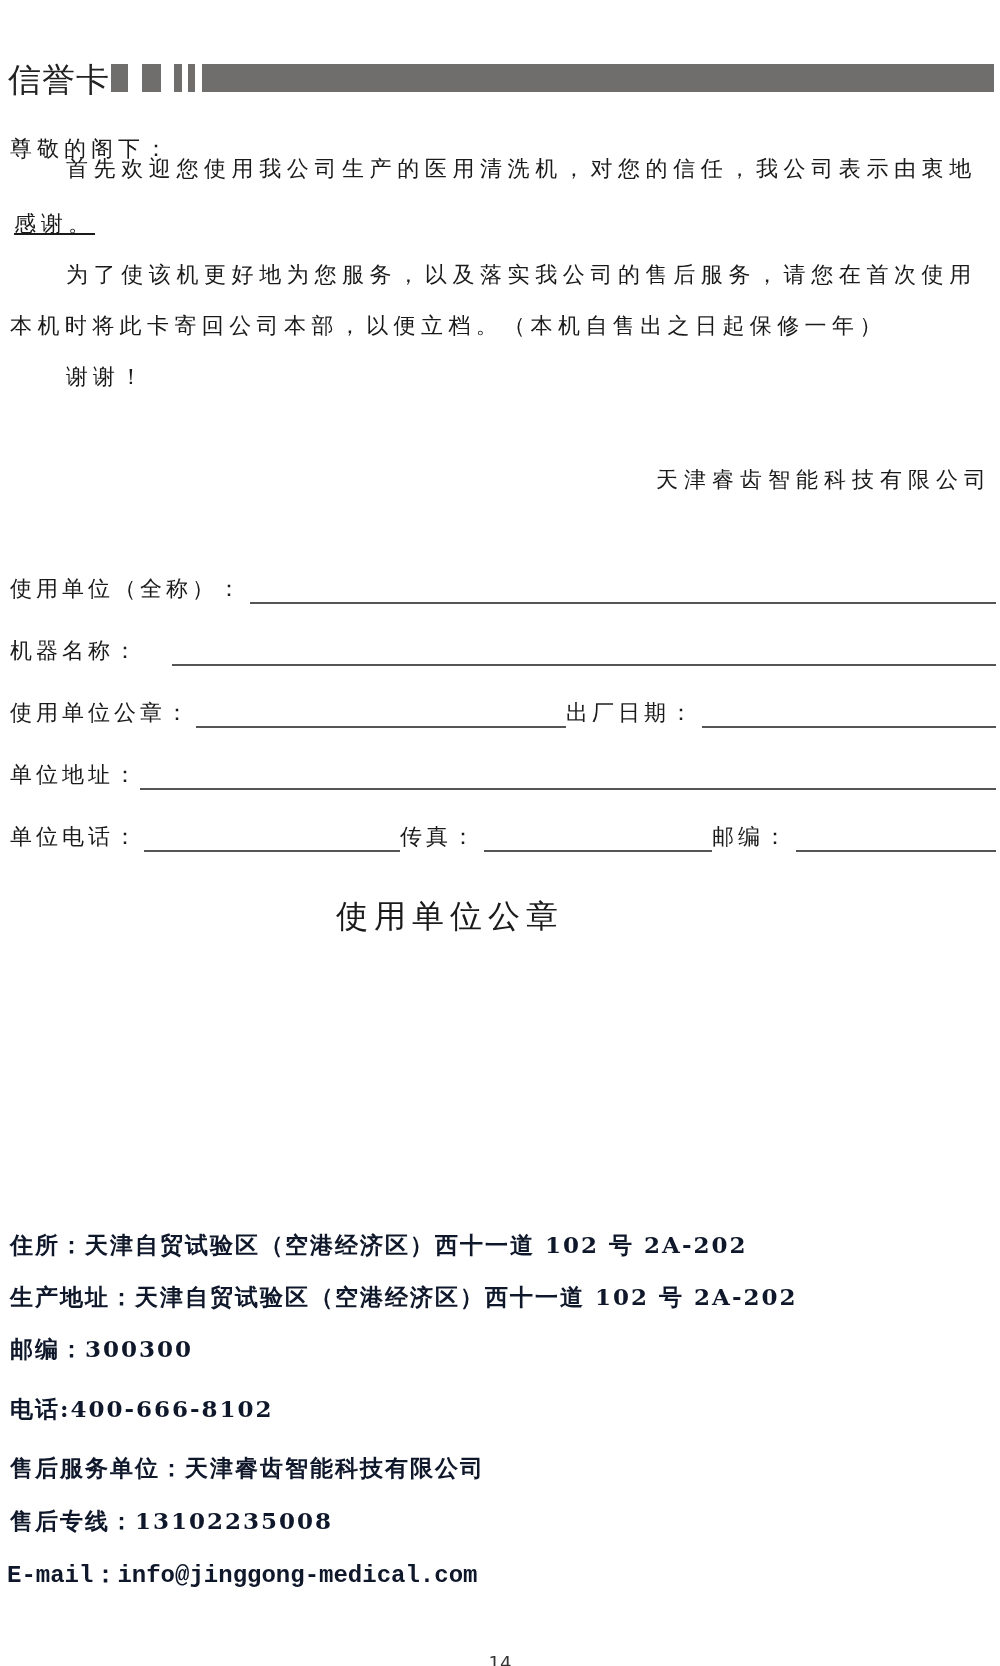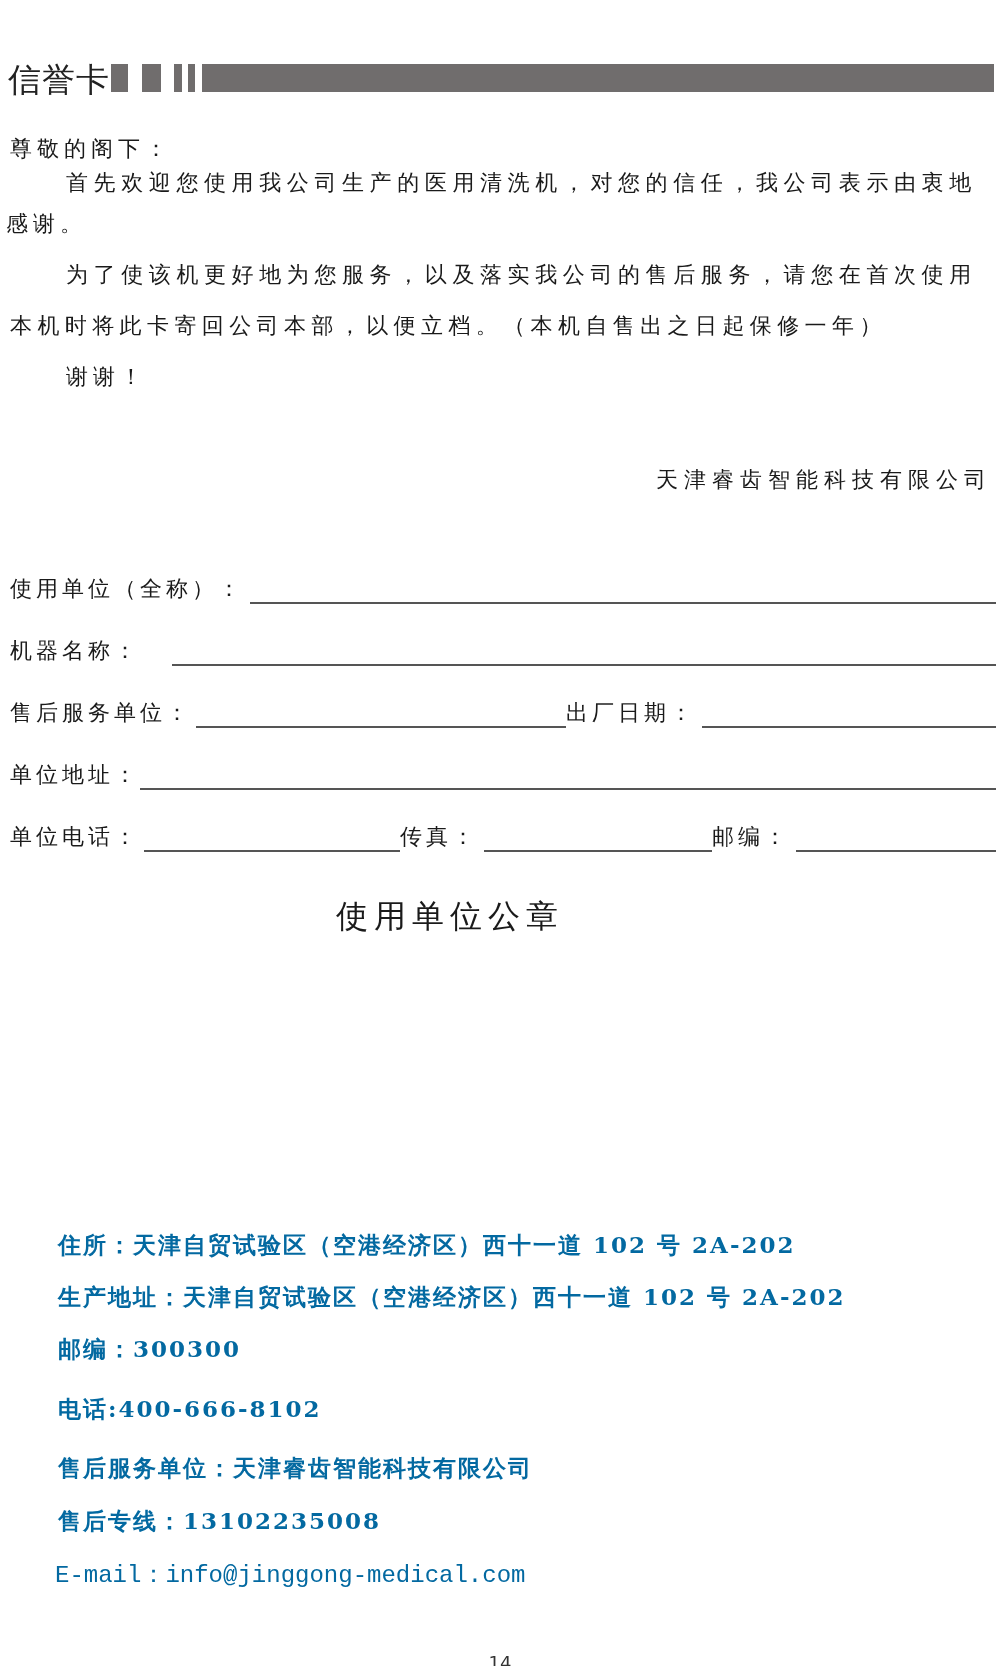--- a/index.html
+++ b/index.html
@@ -9,54 +9,54 @@
       color: #111111;
     }
     .abs { position: absolute; white-space: nowrap; }
     .light { font-weight: 300; letter-spacing: 5px; font-size: 22px; color: #1a1a1a; }
     .header-title { left: 8px; top: 58px; font-size: 33px; letter-spacing: 1px; color: #222; }
     .bar { position: absolute; background: #706d6d; top: 64px; height: 28px; }
     .field-row { position: absolute; left: 10px; right: 4px; height: 30px; display: flex; align-items: flex-end; font-size: 22px; letter-spacing: 4px; color: #1a1a1a; }
     .field-row .lbl { white-space: nowrap; padding-bottom: 2px; }
     .field-row .line { border-bottom: 2px solid #555; height: 20px; margin-bottom: 2px; }
     .seal { left: 0; width: 900px; top: 895px; text-align: center; font-size: 32px; letter-spacing: 6px; color: #1a1a1a; }
-    .info { left: 10px; font-size: 23px; font-weight: bold; color: #0369a1; font-family: "DejaVu Serif", "Liberation Serif", serif; letter-spacing: 2px; margin-left: 48px; }
-    .mono { font-family: "Liberation Mono", "DejaVu Sans Mono", monospace; font-weight: normal; letter-spacing: 0; }
+    .info { left: 10px; font-size: 23px; font-weight: bold; color: #0f172a; font-family: "DejaVu Serif", "Liberation Serif", serif; letter-spacing: 2px; }
+    .mono { font-family: "Liberation Mono", "DejaVu Sans Mono", monospace; font-weight: bold; letter-spacing: 0; }
     .pageno { left: 0; width: 1000px; text-align: center; top: 1652px; font-size: 18px; color: #333; }
   </style>
 </head>
 <body>
 
 <div class="abs header-title">信誉卡</div>
 <div class="bar" style="left:111px;width:17px;"></div>
 <div class="bar" style="left:142px;width:19px;"></div>
 <div class="bar" style="left:174px;width:8px;"></div>
 <div class="bar" style="left:188px;width:7px;"></div>
 <div class="bar" style="left:202px;width:792px;"></div>
 
 <div class="abs light" style="left:10px;top:106px;margin-top:28px;">尊敬的阁下：</div>
-<div class="abs light" style="left:66px;top:168px;letter-spacing:5.6px;">首先欢迎您使用我公司生产的医用清洗机，对您的信任，我公司表示由衷地</div>
-<div class="abs light" style="left:6px;top:209px;">感谢。</div>
+<div class="abs light" style="left:66px;top:154px;letter-spacing:5.6px;">首先欢迎您使用我公司生产的医用清洗机，对您的信任，我公司表示由衷地</div>
+<div class="abs light" style="left:14px;top:209px;text-decoration:underline;">感谢。</div>
 <div class="abs light" style="left:66px;top:260px;letter-spacing:5.6px;">为了使该机更好地为您服务，以及落实我公司的售后服务，请您在首次使用</div>
 <div class="abs light" style="left:10px;top:311px;letter-spacing:5.4px;">本机时将此卡寄回公司本部，以便立档。（本机自售出之日起保修一年）</div>
 <div class="abs light" style="left:66px;top:362px;">谢谢！</div>
 <div class="abs light" style="right:8px;top:465px;letter-spacing:6px;">天津睿齿智能科技有限公司</div>
 
 <div class="field-row" style="top:576px;">
   <span class="lbl">使用单位（全称）：</span>
   <span class="line" style="flex:1;margin-left:6px;"></span>
 </div>
 
 <div class="field-row" style="top:638px;gap:32px;">
   <span class="lbl">机器名称：</span>
   <span class="line" style="flex:1;"></span>
 </div>
 
 <div class="field-row" style="top:700px;">
-  <span class="lbl">售后服务单位：</span>
+  <span class="lbl">使用单位公章：</span>
   <span class="line" style="width:370px;margin-left:4px;"></span>
   <span class="lbl">出厂日期：</span>
   <span class="line" style="flex:1;margin-left:6px;"></span>
 </div>
 
 <div class="field-row" style="top:762px;">
   <span class="lbl">单位地址：</span>
   <span class="line" style="flex:1;"></span>
 </div>
 

